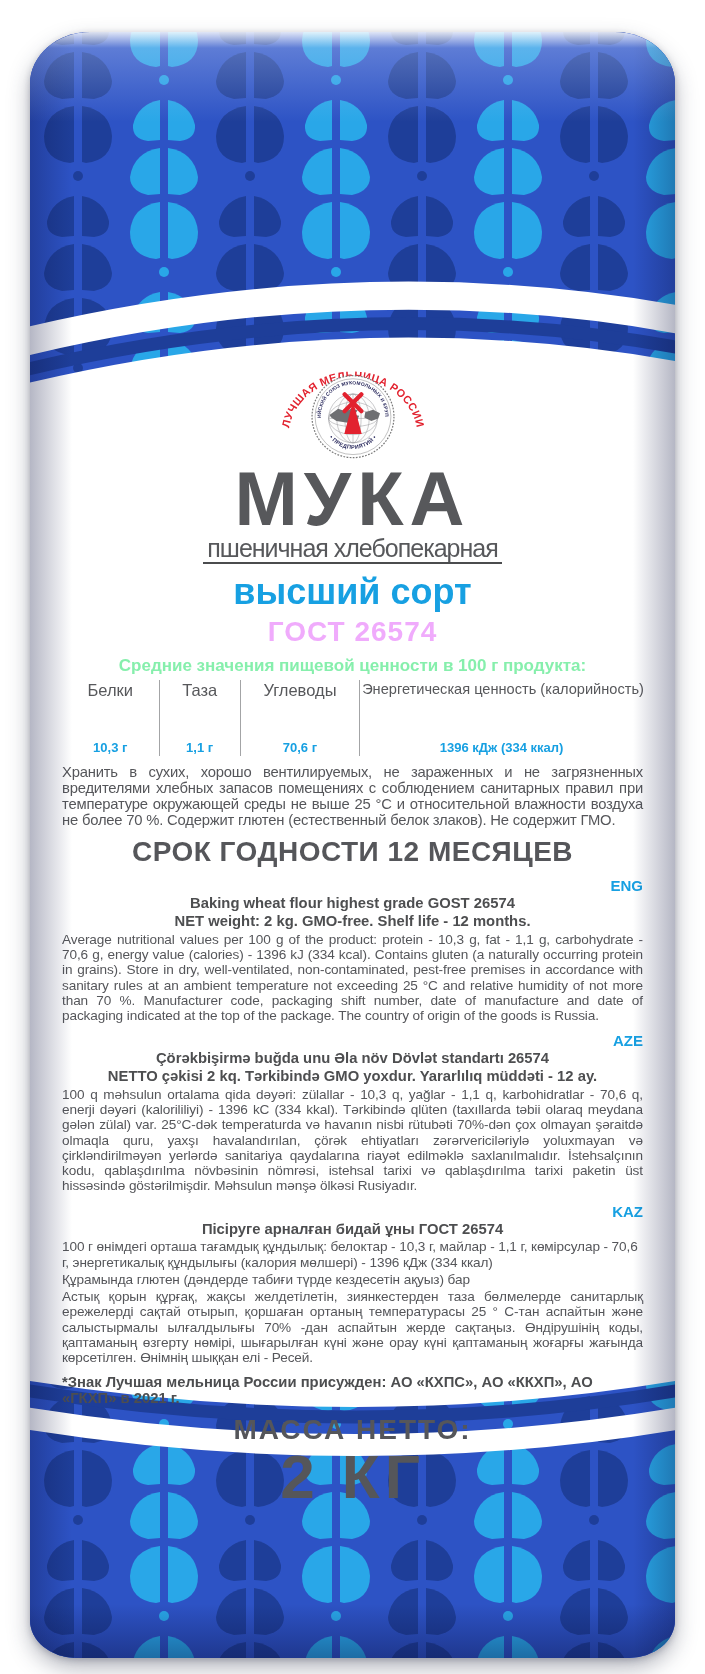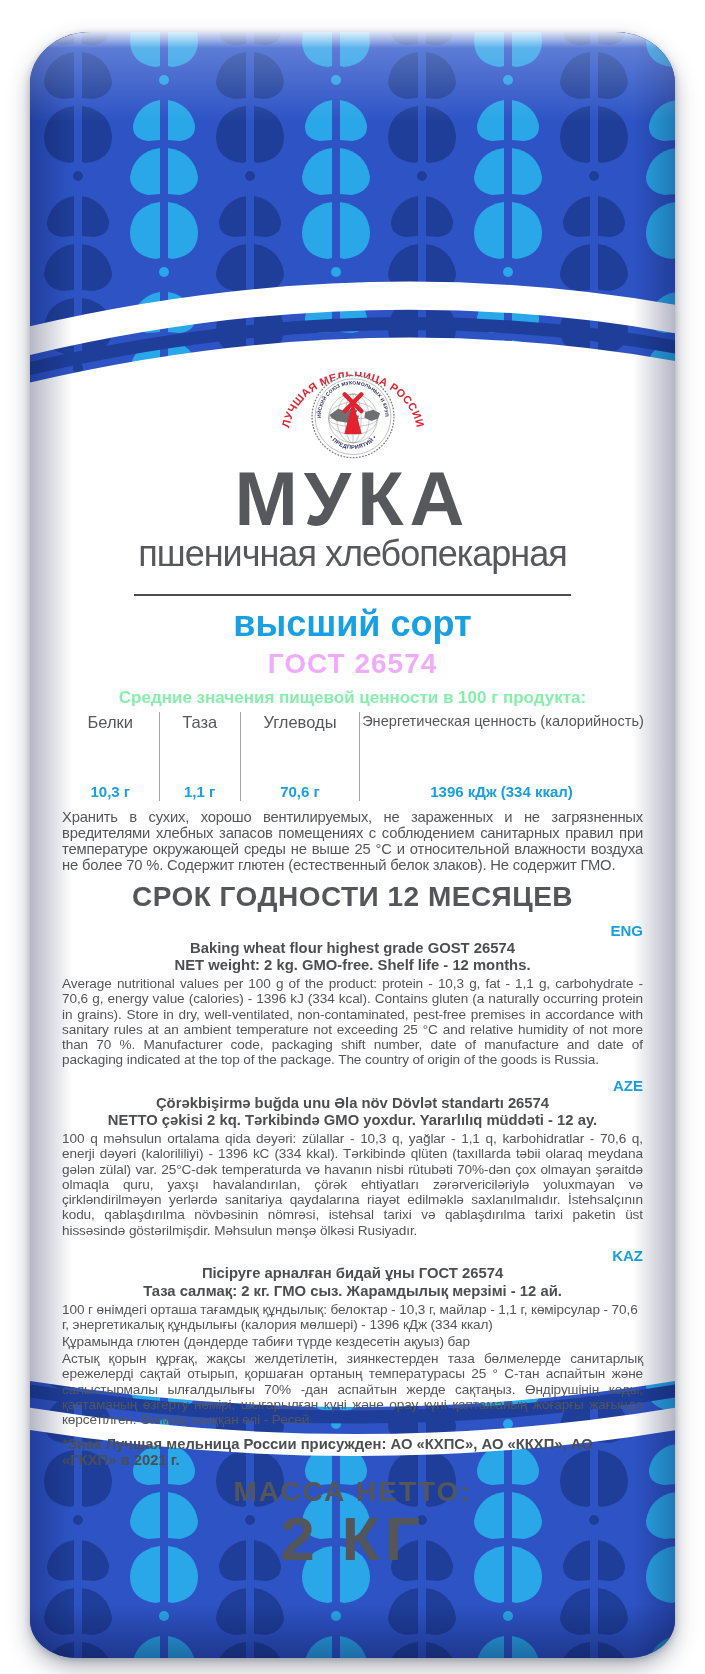--- a/index.html
+++ b/index.html
@@ -19,32 +19,32 @@
   .shade-top{left:0;right:0;top:0;height:96px;
     background:linear-gradient(180deg, rgba(255,255,255,.85) 0px, rgba(185,202,245,.35) 16px, rgba(255,255,255,0) 90px);}
   .shade-bottom{left:0;right:0;bottom:0;height:54px;
     background:linear-gradient(0deg, rgba(8,12,55,.38), rgba(8,12,55,0));}
 
   .content{position:absolute;left:0;top:308px;width:645px;z-index:3;
            padding:0 32px;box-sizing:border-box;text-align:center;color:#55565a;}
   .emblem-wrap{height:122px;display:flex;justify-content:center;}
   .title{font-size:76px;font-weight:700;line-height:.92;letter-spacing:6px;color:#57585b;margin-top:2px;}
   .subtitle-wrap{display:flex;justify-content:center;}
-  .subtitle{font-size:36px;font-weight:400;color:#57585b;line-height:1.02;
-            padding:0 4px 21px 4px;border-bottom:2px solid #4b4c4e;letter-spacing:-1px;margin-top:2px;}
+  .subtitle{font-size:25px;font-weight:400;color:#57585b;line-height:1.02;
+            padding:0 4px 1px 4px;border-bottom:2px solid #4b4c4e;letter-spacing:-1px;margin-top:2px;}
   .grade{font-size:36px;font-weight:700;color:#17a0e2;margin-top:7px;letter-spacing:0;}
   .gost{font-size:28px;font-weight:700;color:#f0abfc;margin-top:3px;letter-spacing:1px;}
   .nut-head{font-size:17px;font-weight:700;color:#86efac;margin-top:8px;}
   .ntable{display:flex;margin-top:4px;align-items:stretch;}
   .ncol{display:flex;flex-direction:column;justify-content:space-between;border-right:1.5px solid #a3a4a6;padding:1px 2px;gap:40px;}
   .ncol:last-child{border-right:none;}
   .nc1{width:17%}.nc2{width:14%}.nc3{width:21%}.nc4{width:48%}
   .nlabel{font-size:16.5px;color:#57585b;}
   .nc4 .nlabel{font-size:14.6px;white-space:nowrap;}
-  .nvalue{font-size:15px;font-weight:700;color:#17a0e2;margin-top:11px;}
+  .nvalue{font-size:13px;font-weight:700;color:#17a0e2;margin-top:0;}
   .para-ru{font-size:14.8px;line-height:1.08;text-align:justify;letter-spacing:-.2px;
            color:#55565a;margin-top:9px;}
   .shelf{font-size:28px;font-weight:600;letter-spacing:.5px;color:#55565a;margin-top:7px;}
   .lang-label{font-size:15px;font-weight:700;color:#17a0e2;margin-top:9px;text-align:right;}
   .bold-line{font-size:14.8px;font-weight:700;color:#4d4e50;line-height:1.14;margin-top:1px;}
   .body-text{font-size:13.6px;line-height:1.12;text-align:justify;color:#55565a;margin-top:2px;letter-spacing:-.1px;}
   .body-left{text-align:left;}
   .footnote{font-size:14.8px;font-weight:700;color:#4d4e50;text-align:left;margin-top:9px;}
   .mass-label{font-size:28px;font-weight:700;letter-spacing:2px;color:#55565a;margin-top:8px;}
   .mass-value{font-size:62px;font-weight:700;letter-spacing:5px;color:#55565a;line-height:.95;margin-top:2px;}
@@ -161,21 +161,20 @@
       <div class="bold-line">NET weight: 2 kg. GMO-free. Shelf life - 12 months.</div>
       <div class="body-text">Average nutritional values per 100 g of the product: protein - 10,3 g, fat - 1,1 g, carbohydrate - 70,6 g, energy value (calories) - 1396 kJ (334 kcal). Contains gluten (a naturally occurring protein in grains). Store in dry, well-ventilated, non-contaminated, pest-free premises in accordance with sanitary rules at an ambient temperature not exceeding 25 °C and relative humidity of not more than 70 %. Manufacturer code, packaging shift number, date of manufacture and date of packaging indicated at the top of the package. The country of origin of the goods is Russia.</div>
 
       <div class="lang-label">AZE</div>
       <div class="bold-line">Çörəkbişirmə buğda unu Əla növ Dövlət standartı 26574</div>
       <div class="bold-line">NETTO çəkisi 2 kq. Tərkibində GMO yoxdur. Yararlılıq müddəti - 12 ay.</div>
       <div class="body-text">100 q məhsulun ortalama qida dəyəri: zülallar - 10,3 q, yağlar - 1,1 q, karbohidratlar - 70,6 q, enerji dəyəri (kalorililiyi) - 1396 kC (334 kkal). Tərkibində qlüten (taxıllarda təbii olaraq meydana gələn zülal) var. 25°C-dək temperaturda və havanın nisbi rütubəti 70%-dən çox olmayan şəraitdə olmaqla quru, yaxşı havalandırılan, çörək ehtiyatları zərərvericiləriylə yoluxmayan və çirkləndirilməyən yerlərdə sanitariya qaydalarına riayət edilməklə saxlanılmalıdır. İstehsalçının kodu, qablaşdırılma növbəsinin nömrəsi, istehsal tarixi və qablaşdırılma tarixi paketin üst hissəsində göstərilmişdir. Məhsulun mənşə ölkəsi Rusiyadır.</div>
 
       <div class="lang-label">KAZ</div>
       <div class="bold-line">Пісіруге арналған бидай ұны ГОСТ 26574</div>
-      <div class="bold-line">Таза салмақ: 2 кг. ГМО сыз. Жарамдылық мерзімі - 12 ай.</div>
       <div class="body-text body-left">100 г өнімдегі орташа тағамдық құндылық: белоктар - 10,3 г, майлар - 1,1 г, көмірсулар - 70,6 г, энергетикалық құндылығы (калория мөлшері) - 1396 кДж (334 ккал)</div>
       <div class="body-text body-left">Құрамында глютен (дәндерде табиғи түрде кездесетін ақуыз) бар</div>
       <div class="body-text">Астық қорын құрғақ, жақсы желдетілетін, зиянкестерден таза бөлмелерде санитарлық ережелерді сақтай отырып, қоршаған ортаның температурасы 25 ° С-тан аспайтын және салыстырмалы ылғалдылығы 70% -дан аспайтын жерде сақтаңыз. Өндірушінің коды, қаптаманың өзгерту нөмірі, шығарылған күні және орау күні қаптаманың жоғарғы жағында көрсетілген. Өнімнің шыққан елі - Ресей.</div>
 
       <div class="footnote">*Знак Лучшая мельница России присужден: АО «КХПС», АО «ККХП», АО «ГКХП» в 2021 г.</div>
       <div class="mass-label">МАССА НЕТТО:</div>
       <div class="mass-value">2 КГ</div>
     </div>
 
     <div class="shade shade-left"></div>

